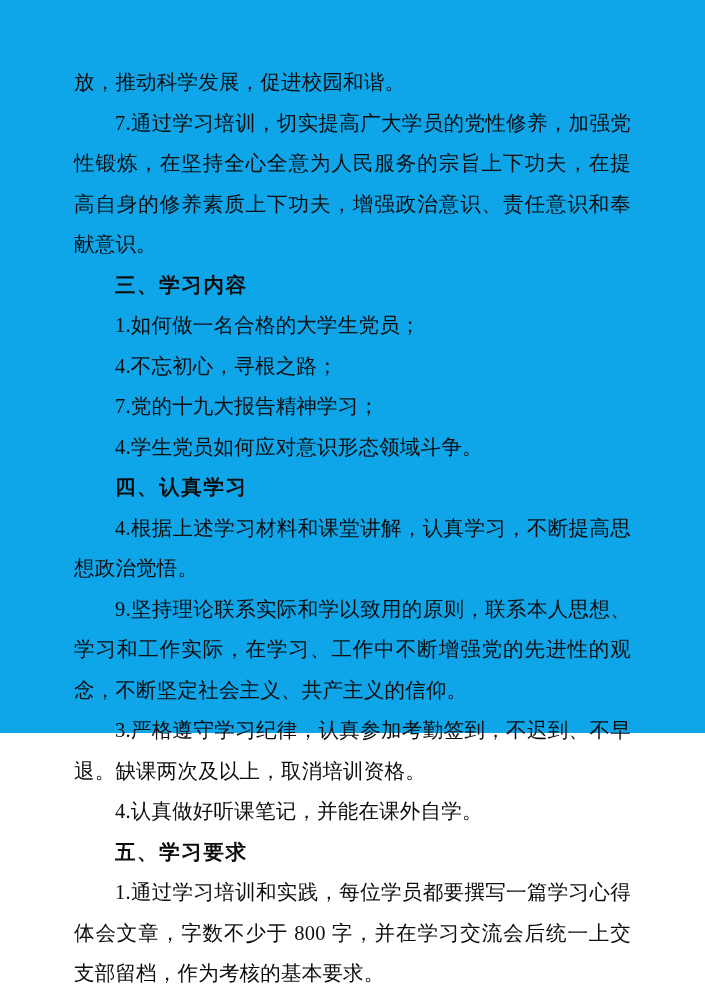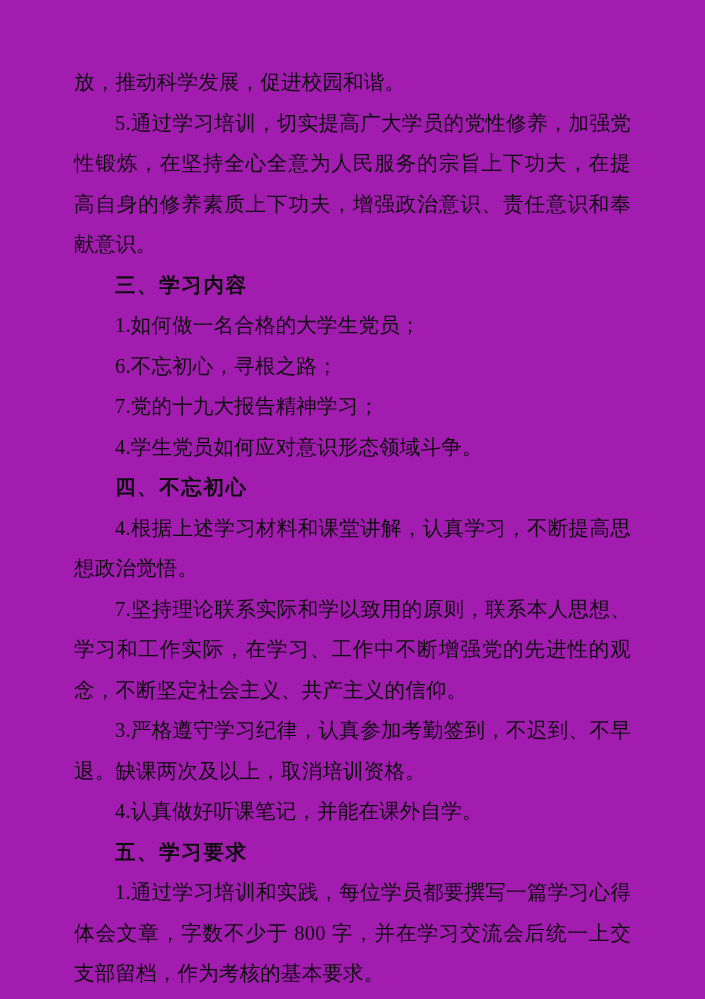--- a/index.html
+++ b/index.html
@@ -10,24 +10,24 @@
   body {
     width: 705px;
     height: 999px;
     font-family: "Liberation Serif", "DejaVu Serif", serif;
     color: #0d0d0d;
     overflow: hidden;
   }
   .page {
     position: relative;
     width: 705px;
-    height: 999px;
+    height: 733px;
     box-sizing: border-box;
     padding: 62px 74px 40px 74px;
-    background: #a21caf;
+    background: #0ea5e9;
   }
   .doc-body {
     font-size: 20.5px;
     line-height: 40.5px;
     text-align: justify;
     text-justify: inter-ideograph;
     letter-spacing: 0.2px;
   }
   p {
     margin: 0;
@@ -45,37 +45,37 @@
   }
 </style>
 </head>
 <body>
 
 <div class="page">
   <div class="doc-body">
 
     <p class="para cont">放，推动科学发展，促进校园和谐。</p>
 
-    <p class="para">5.通过学习培训，切实提高广大学员的党性修养，加强党性锻炼，在坚持全心全意为人民服务的宗旨上下功夫，在提高自身的修养素质上下功夫，增强政治意识、责任意识和奉献意识。</p>
+    <p class="para">7.通过学习培训，切实提高广大学员的党性修养，加强党性锻炼，在坚持全心全意为人民服务的宗旨上下功夫，在提高自身的修养素质上下功夫，增强政治意识、责任意识和奉献意识。</p>
 
     <p class="heading">三、学习内容</p>
 
     <p class="para">1.如何做一名合格的大学生党员；</p>
 
-    <p class="para">6.不忘初心，寻根之路；</p>
+    <p class="para">4.不忘初心，寻根之路；</p>
 
     <p class="para">7.党的十九大报告精神学习；</p>
 
     <p class="para">4.学生党员如何应对意识形态领域斗争。</p>
 
-    <p class="heading">四、不忘初心</p>
+    <p class="heading">四、认真学习</p>
 
     <p class="para">4.根据上述学习材料和课堂讲解，认真学习，不断提高思想政治觉悟。</p>
 
-    <p class="para">7.坚持理论联系实际和学以致用的原则，联系本人思想、学习和工作实际，在学习、工作中不断增强党的先进性的观念，不断坚定社会主义、共产主义的信仰。</p>
+    <p class="para">9.坚持理论联系实际和学以致用的原则，联系本人思想、学习和工作实际，在学习、工作中不断增强党的先进性的观念，不断坚定社会主义、共产主义的信仰。</p>
 
     <p class="para">3.严格遵守学习纪律，认真参加考勤签到，不迟到、不早退。缺课两次及以上，取消培训资格。</p>
 
     <p class="para">4.认真做好听课笔记，并能在课外自学。</p>
 
     <p class="heading">五、学习要求</p>
 
     <p class="para">1.通过学习培训和实践，每位学员都要撰写一篇学习心得体会文章，字数不少于 800 字，并在学习交流会后统一上交支部留档，作为考核的基本要求。</p>
 
     <p class="para">2. 结业考试，结业考试形式为闭卷考试，试卷内容由党的基本知识与党课相关内容组成。</p>

